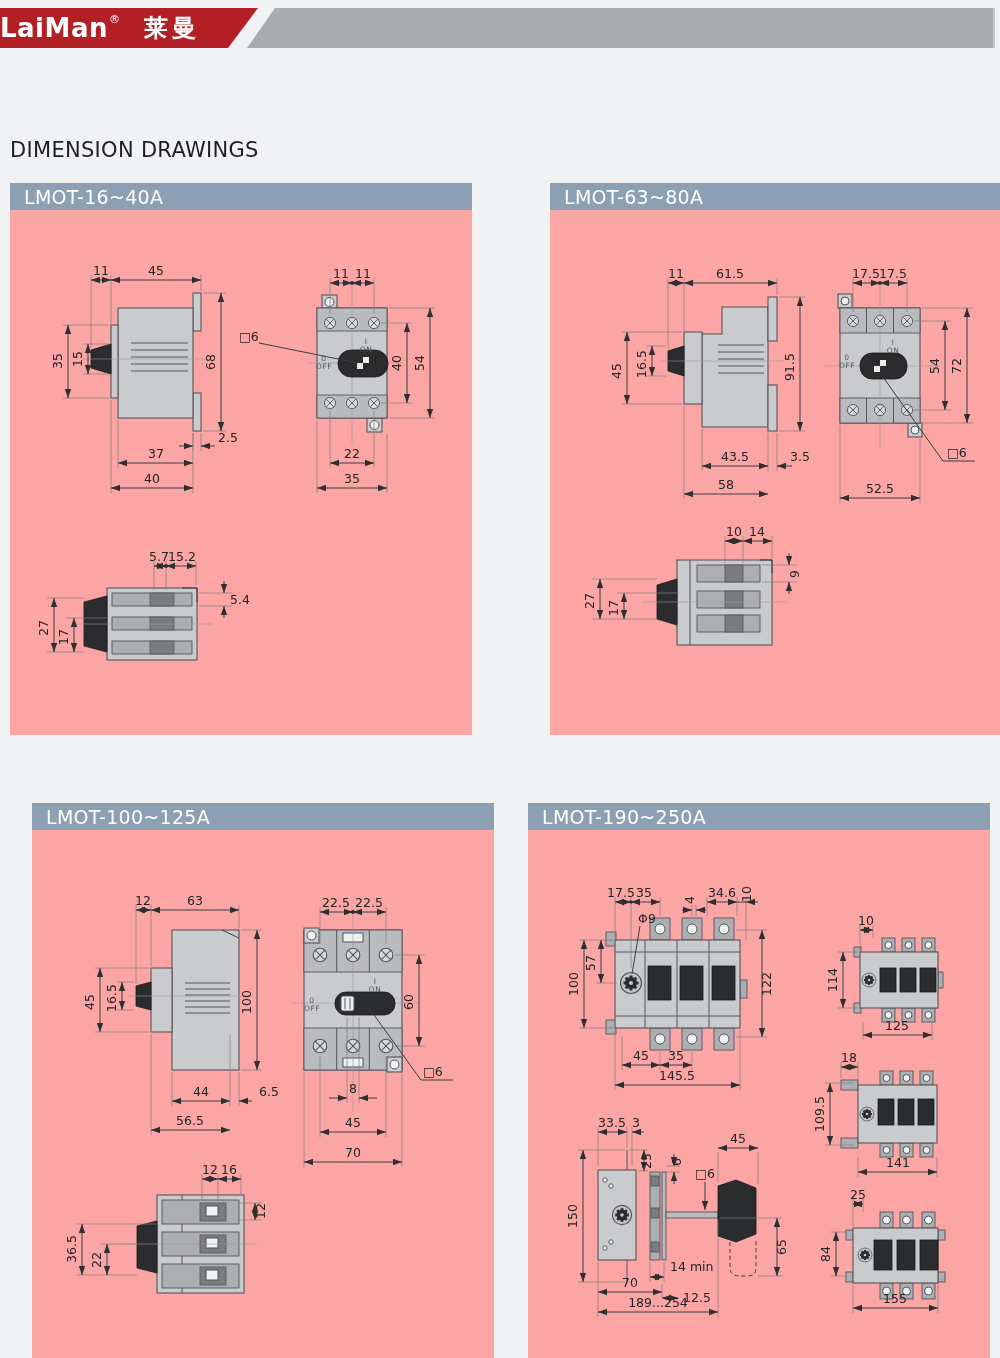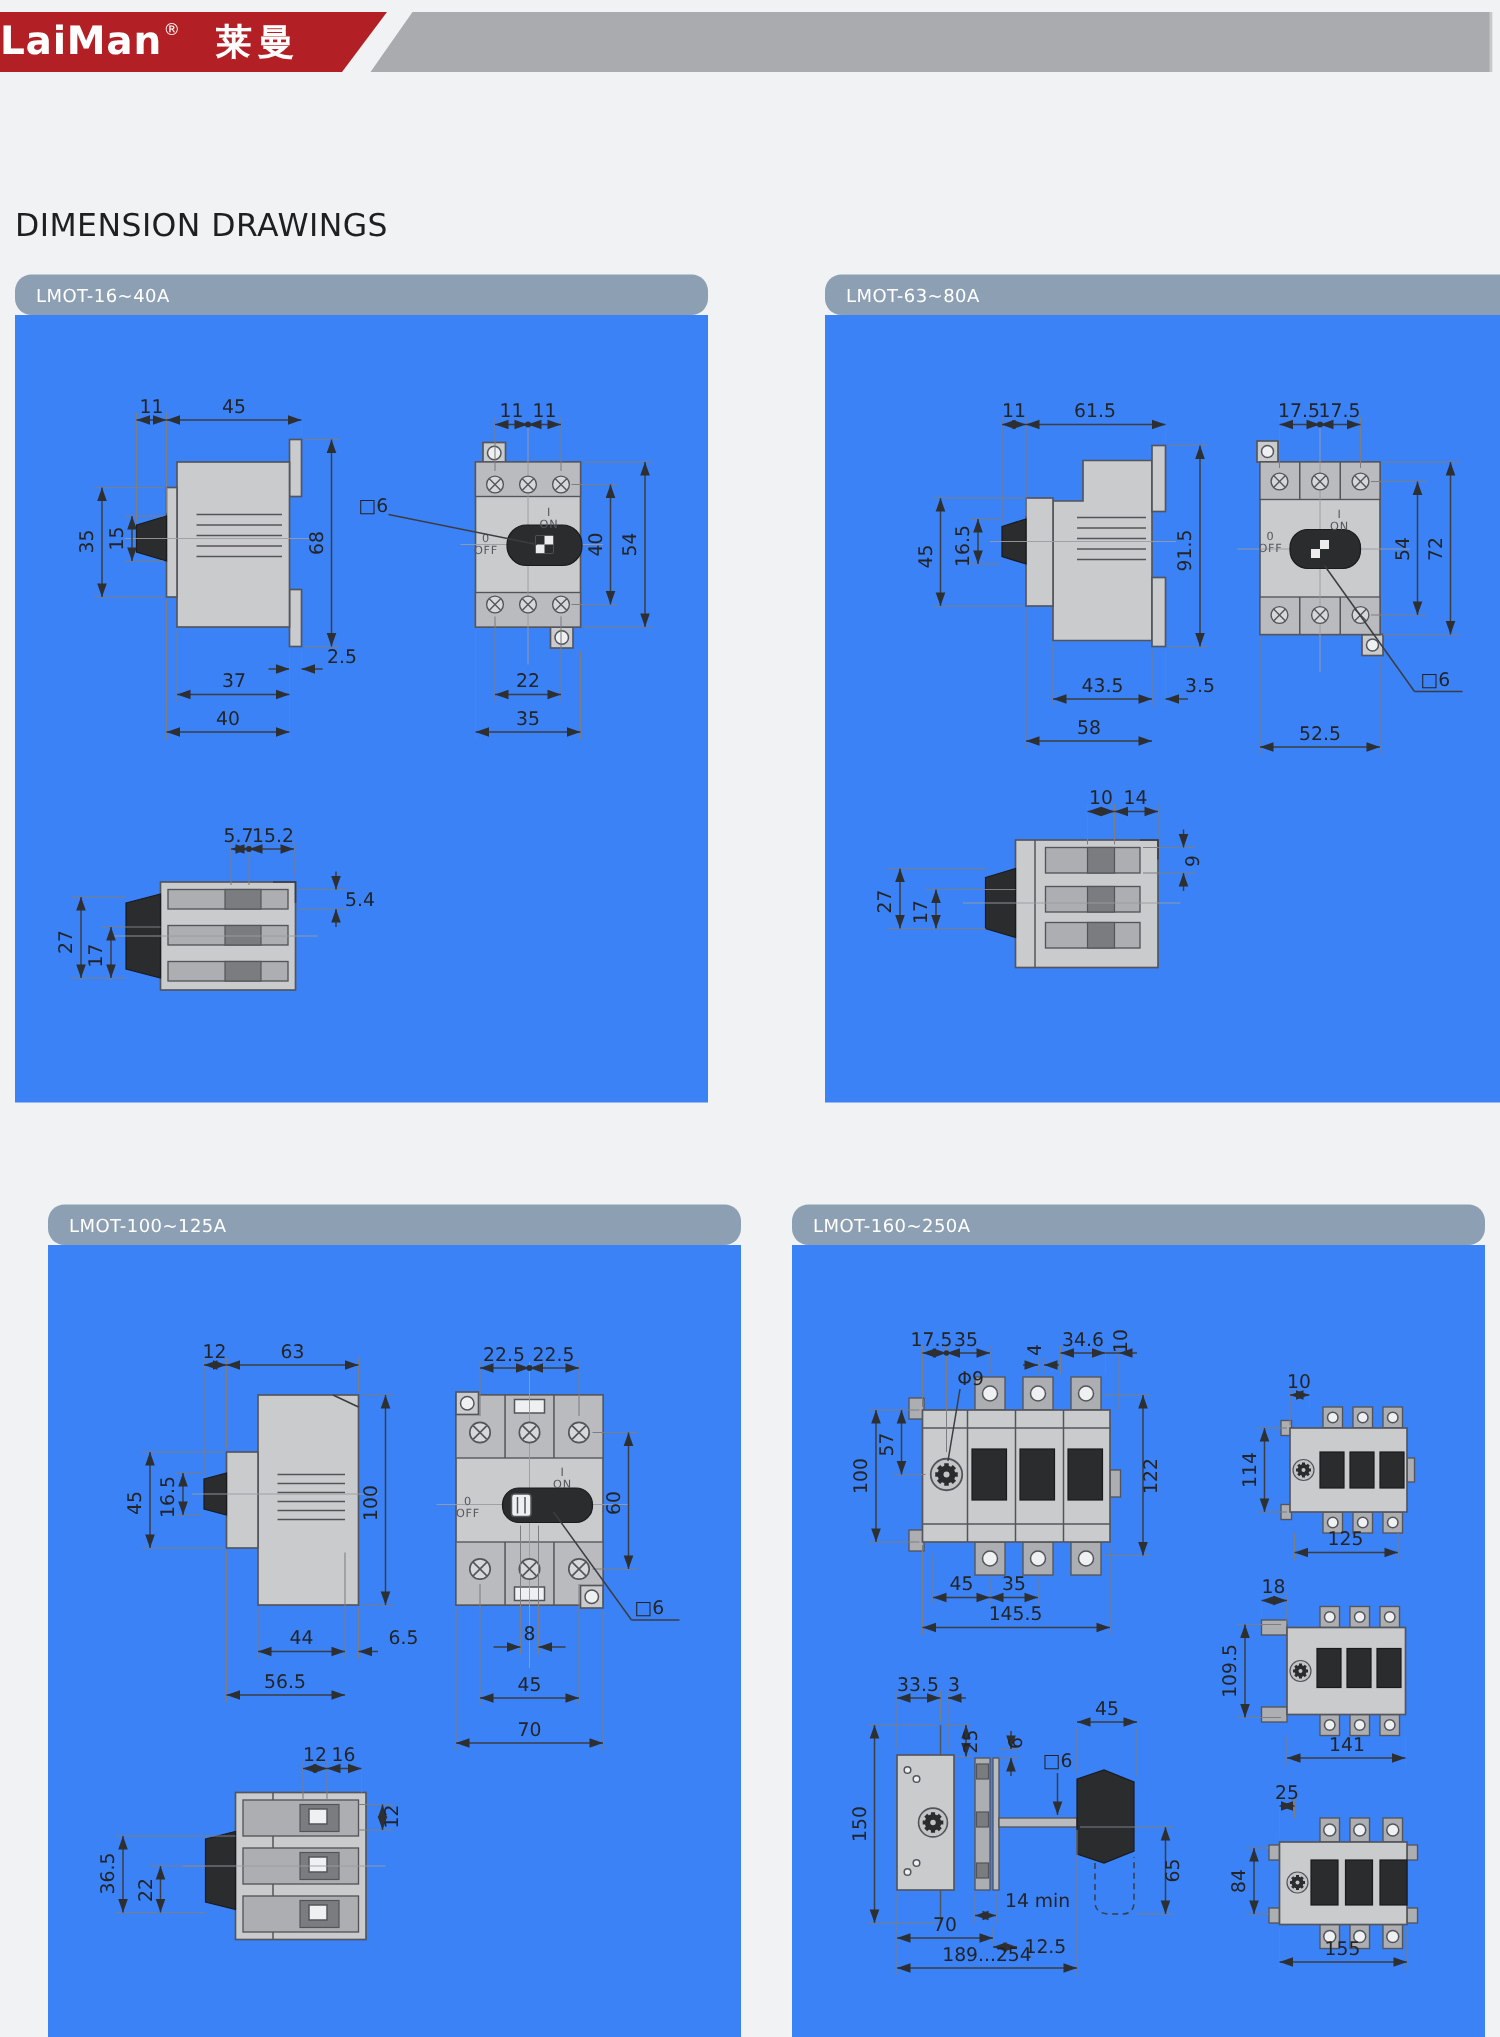--- a/index.html
+++ b/index.html
@@ -7,22 +7,22 @@
   .brand-red{position:absolute;left:0;top:8px;width:258px;height:40px;background:#b22026;
     clip-path:polygon(0 0,100% 0,calc(100% - 30px) 100%,0 100%);display:flex;align-items:center;box-sizing:border-box;}
   .brand-red .nm{color:#fff;font-size:26px;font-weight:bold;letter-spacing:.5px;}
   .brand-red .rg{color:#fff;font-size:11px;vertical-align:super;position:relative;top:-9px;margin-left:1px;}
   .brand-red .cn{color:#fff;font-size:24px;font-weight:bold;margin-left:24px;letter-spacing:4px;}
   .brand-gray{position:absolute;left:247px;top:8px;width:746px;height:40px;background:#a9abae;
     clip-path:polygon(28px 0,100% 0,100% 100%,0 100%);border-right:2px solid #c6c8ca;}
   .pg-title{position:absolute;left:10px;top:76px;margin:0;font-size:31px;font-weight:600;color:#1c1d1f;letter-spacing:.5px;}
   .pg-sub{position:absolute;left:10px;top:138px;margin:0;font-size:21px;font-weight:500;color:#1e1f21;letter-spacing:.3px;}
   .panel{position:absolute;width:462px;}
-  .panel-h{height:27px;background:#8d9fb2;color:#fff;font-size:12px;display:flex;align-items:center;padding-left:14px;box-sizing:border-box;letter-spacing:.3px;border-radius:11px;}
-  .panel-b{position:relative;background:#3b82f6;}
+  .panel-h{height:27px;background:#8d9fb2;color:#fff;font-size:19px;display:flex;align-items:center;padding-left:14px;box-sizing:border-box;letter-spacing:.3px;}
+  .panel-b{position:relative;background:#fca5a5;}
   .panel-b svg{position:absolute;overflow:visible;}
   .dl{stroke:#3c3d40;stroke-width:1;fill:none}
   .ex{stroke:#7c7e82;stroke-width:.7;fill:none}
   .cl{stroke:#9a9ca0;stroke-width:.6;fill:none}
   .bd{fill:#c9cbcd;stroke:#54555a;stroke-width:1.1}
   .bd2{fill:#b9bbbe;stroke:#54555a;stroke-width:.9}
   .bk{fill:#2b2c2e;stroke:#1a1b1d;stroke-width:.8}
   .sl{fill:#acaeb1;stroke:#54555a;stroke-width:.9}
   .sd{fill:#7a7c7f;stroke:#54555a;stroke-width:.8}
   .hl{fill:#eef0f2;stroke:#54555a;stroke-width:1}
@@ -526,21 +526,21 @@
           <text transform="rotate(-90 213 58)" x="213" y="58" text-anchor="middle">12</text>
           <text transform="rotate(-90 24 96)" x="24" y="96" text-anchor="middle">36.5</text>
           <text transform="rotate(-90 49 107)" x="49" y="107" text-anchor="middle">22</text>
         </g>
       </svg>
     </div>
   </section>
 
   <section class="panel" style="left:528px;top:803px;">
     <div class="panel-h">
-        <span>LMOT-160~250A</span>
+        <span>LMOT-190~250A</span>
       </div>
     <div class="panel-b" style="height:528px;">
 
       <svg style="left:42px;top:50px;" width="235" height="215">
         <g>
           <g>
             <rect class="sl" x="80" y="38" width="20" height="22"></rect>
               <circle class="hl" cx="90" cy="49" r="5"></circle>
             <rect class="sl" x="112" y="38" width="20" height="22"></rect>
               <circle class="hl" cx="122" cy="49" r="5"></circle>

